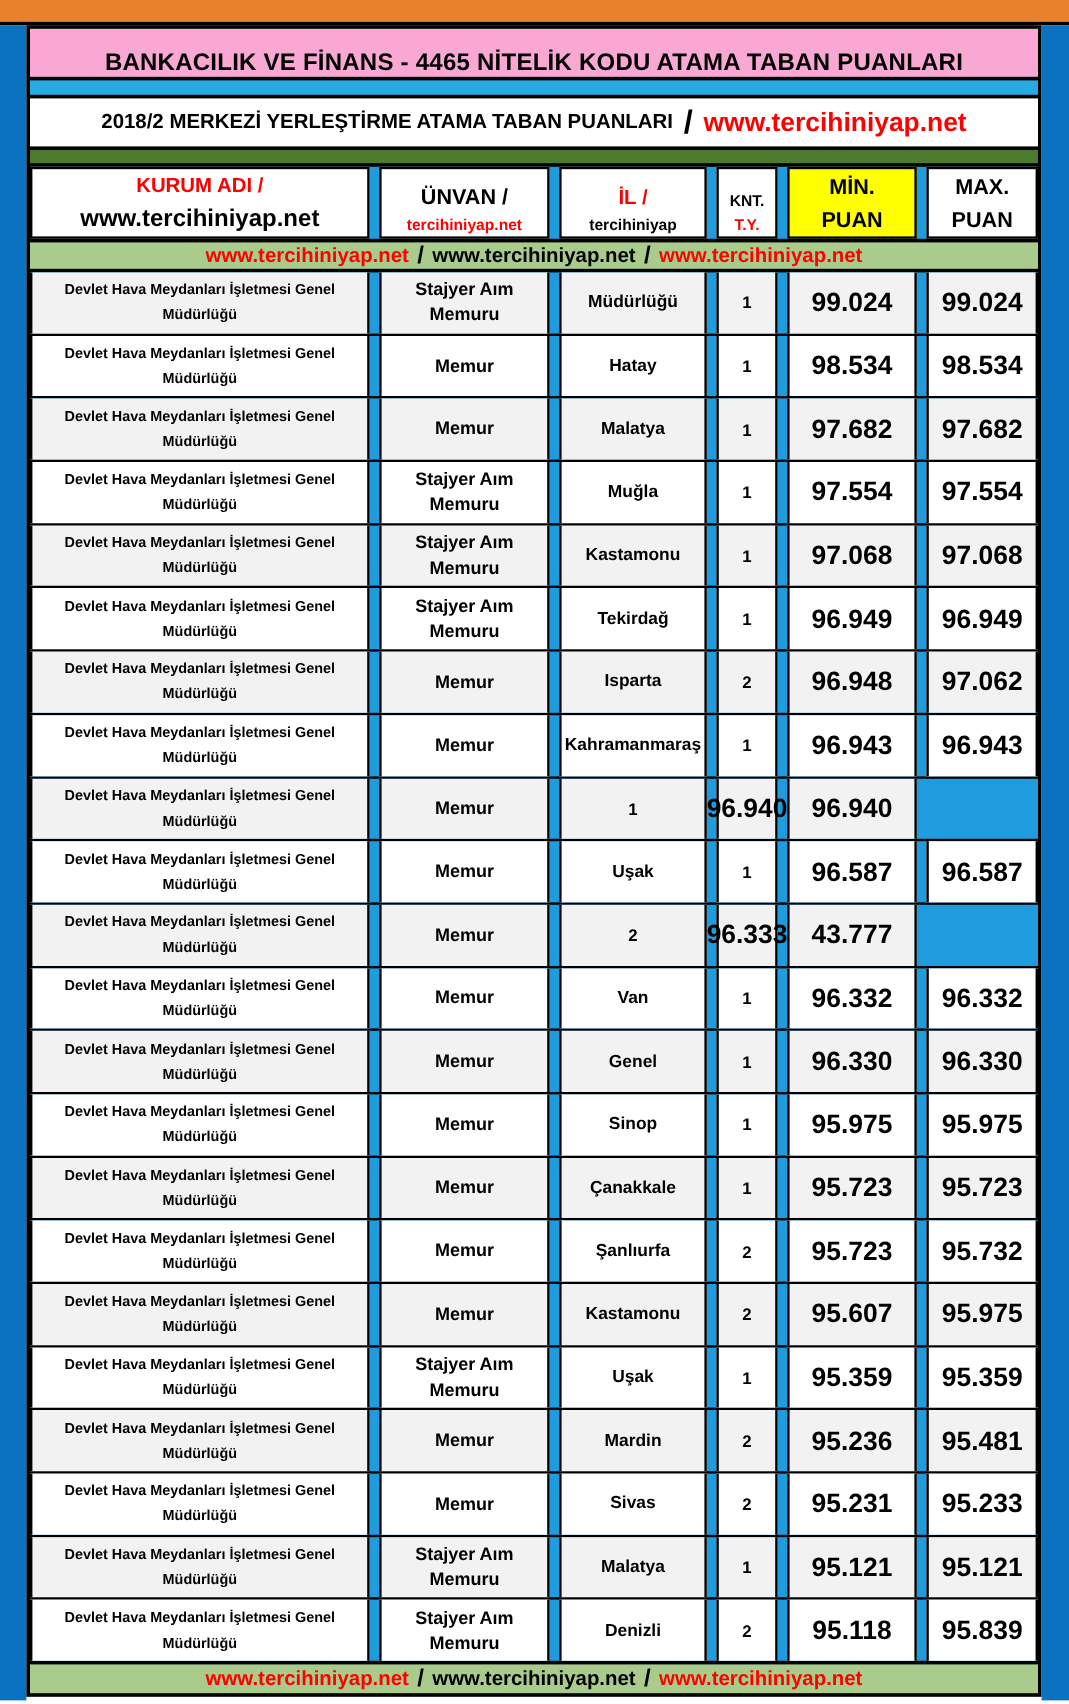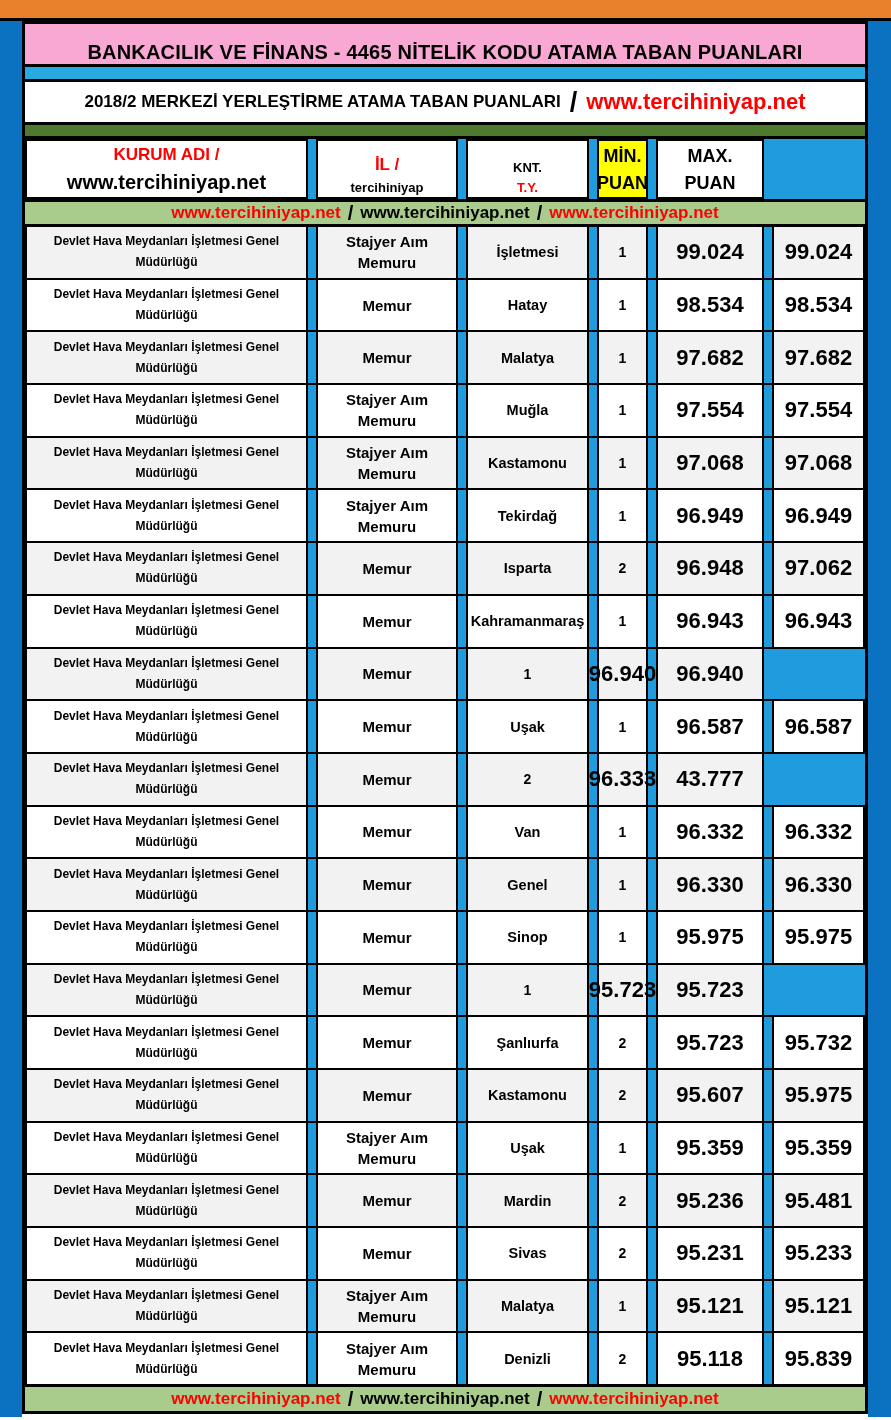--- a/index.html
+++ b/index.html
@@ -75,20 +75,24 @@
       </div>
 
       <div class="dkgreen-band"></div>
 
       <div class="grid6 header-row">
         <div class="hcell">
           <span class="red h17">KURUM ADI /</span>
           <span class="h20">www.tercihiniyap.net</span>
         </div>
         <div class="hcell">
+          <span class="h18">ÜNVAN /</span>
+          <span class="red h16">tercihiniyap.net</span>
+        </div>
+        <div class="hcell">
           <span class="red h17">İL /</span>
           <span class="h16">tercihiniyap</span>
         </div>
         <div class="hcell">
           <span class="h16">KNT.</span>
           <span class="red h16">T.Y.</span>
         </div>
         <div class="hcell yellow">
           <span class="h18">MİN.</span>
           <span class="h18">PUAN</span>
@@ -104,21 +108,21 @@
         <span class="sep">/</span>
         <span>www.tercihiniyap.net</span>
         <span class="sep">/</span>
         <span class="red">www.tercihiniyap.net</span>
       </div>
 
       <div class="table">
   <div class="grid6 row odd">
     <div class="cell kurum">Devlet Hava Meydanları İşletmesi Genel Müdürlüğü</div>
     <div class="cell unvan">Stajyer Aım Memuru</div>
-    <div class="cell il">İşletmesi</div>
+    <div class="cell il">Müdürlüğü</div>
     <div class="cell knt">1</div>
     <div class="cell puan">99.024</div>
     <div class="cell puan">99.024</div>
   </div>
 
   <div class="grid6 row even">
     <div class="cell kurum">Devlet Hava Meydanları İşletmesi Genel Müdürlüğü</div>
     <div class="cell unvan">Memur</div>
     <div class="cell il">Hatay</div>
     <div class="cell knt">1</div>
@@ -228,20 +232,21 @@
     <div class="cell unvan">Memur</div>
     <div class="cell il">Sinop</div>
     <div class="cell knt">1</div>
     <div class="cell puan">95.975</div>
     <div class="cell puan">95.975</div>
   </div>
 
   <div class="grid6 row odd">
     <div class="cell kurum">Devlet Hava Meydanları İşletmesi Genel Müdürlüğü</div>
     <div class="cell unvan">Memur</div>
+    <div class="cell il">Çanakkale</div>
     <div class="cell knt">1</div>
     <div class="cell puan">95.723</div>
     <div class="cell puan">95.723</div>
   </div>
 
   <div class="grid6 row even">
     <div class="cell kurum">Devlet Hava Meydanları İşletmesi Genel Müdürlüğü</div>
     <div class="cell unvan">Memur</div>
     <div class="cell il">Şanlıurfa</div>
     <div class="cell knt">2</div>

